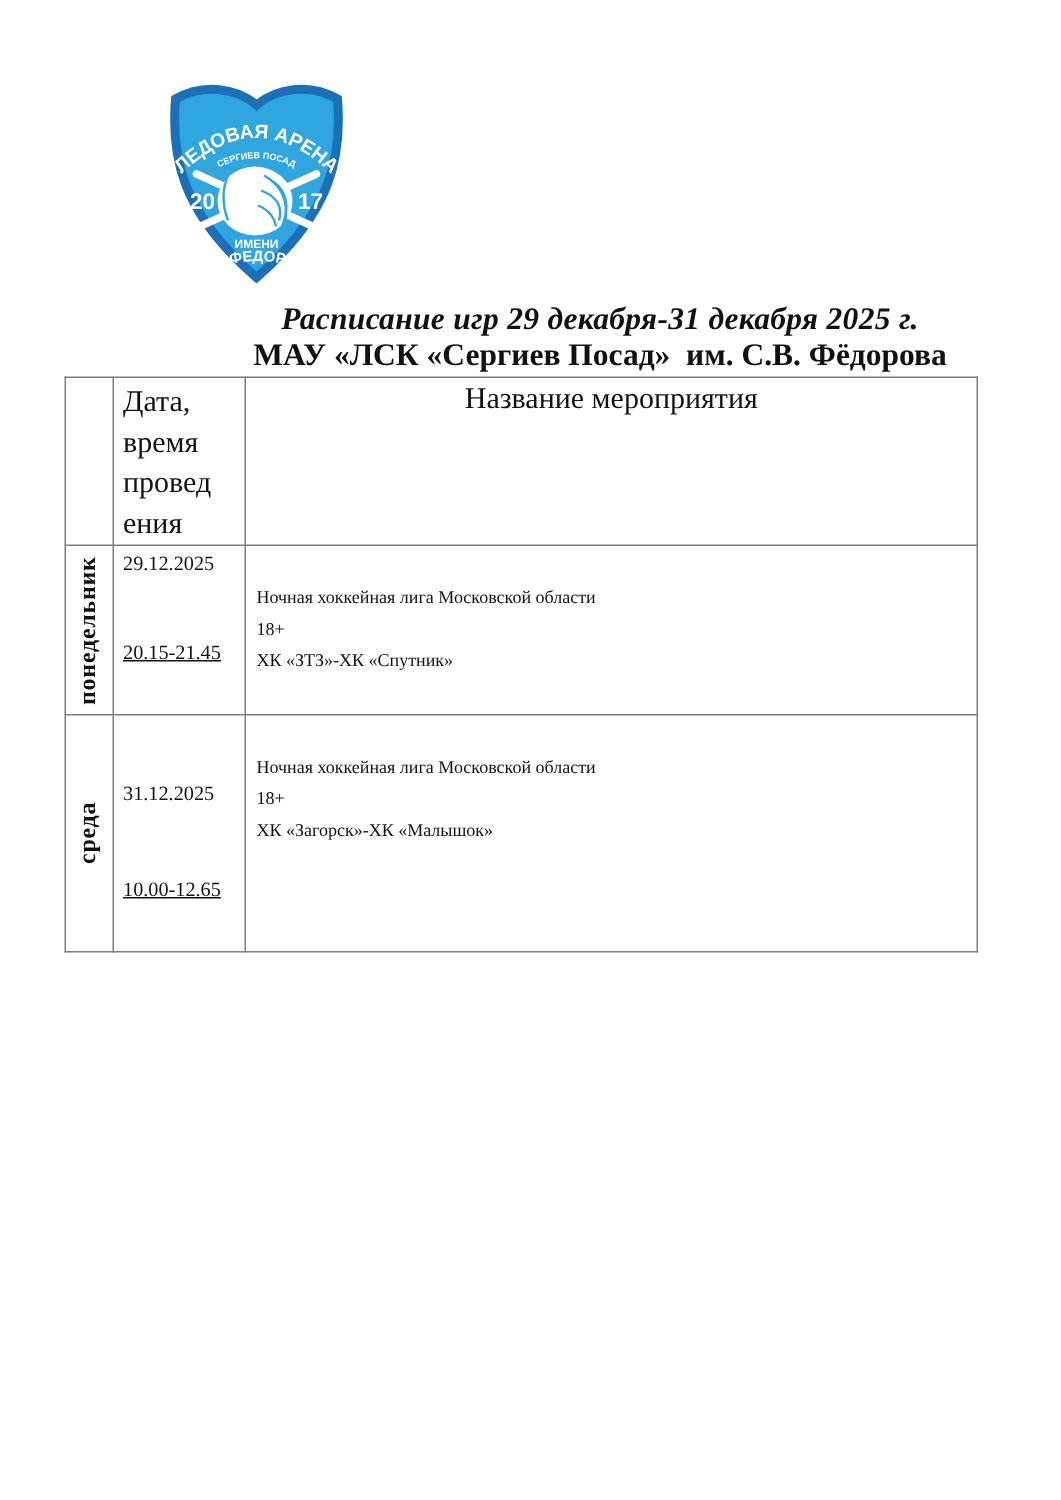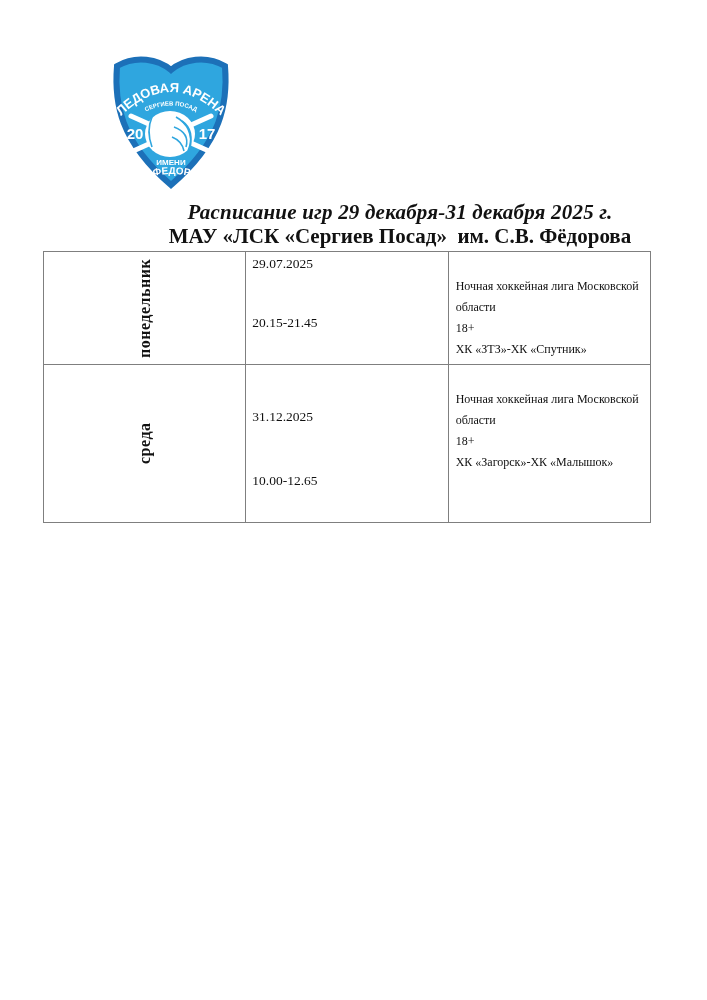--- a/index.html
+++ b/index.html
@@ -60,21 +60,21 @@
     position: absolute; inset: 0;
     display: flex; align-items: center; justify-content: center;
     writing-mode: vertical-rl; transform: rotate(180deg);
     font-size: 16px; font-weight: bold; letter-spacing: 0.5px;
   }
 
   td.dt-cell .dt-inner {
     display: flex; flex-direction: column; height: 100%;
     padding: 4px 2px 0 6px; font-size: 13.5px;
   }
-  .time-text { margin-top: auto; margin-bottom: 33px; }
+  .time-text { margin-top: auto; margin-bottom: 33px; text-decoration: underline; }
   tr.row-1 td.dt-cell .dt-inner { height: 112px; }
   tr.row-2 td.dt-cell .dt-inner { height: 117px; margin-top: 40px; }
 
   td.ev-cell .ev-text {
     padding: 24px 8px 0 7px;
     font-size: 12px; line-height: 21px;
     white-space: pre-line;
   }
 </style>
 </head>
@@ -123,28 +123,40 @@
     </text>
   </svg>
 
   <div class="title-block">
     <div class="title-line1">Расписание игр 29 декабря-31 декабря 2025 г.</div>
     <div class="title-line2">МАУ «ЛСК «Сергиев Посад»  им. С.В. Фёдорова</div>
   </div>
 
   <table class="schedule">
     <tbody>
+        <tr class="hdr-row">
+      <td class="col-day"></td>
+      <td class="col-dt">
+        <div class="hdr-datetime">Дата,
+время
+провед
+ения</div>
+      </td>
+      <td class="col-ev">
+        <div class="hdr-event">Название мероприятия</div>
+      </td>
+    </tr>
 
     <tr class="row-1">
       <td class="day-cell">
         <div class="day-vertical">понедельник</div>
       </td>
       <td class="dt-cell">
         <div class="dt-inner">
-          <span class="date-text">29.07.2025</span>
+          <span class="date-text">29.12.2025</span>
           <span class="time-text">20.15-21.45</span>
         </div>
       </td>
       <td class="ev-cell">
         <div class="ev-text">Ночная хоккейная лига Московской области
 18+
 ХК «ЗТЗ»-ХК «Спутник»</div>
       </td>
     </tr>
 

